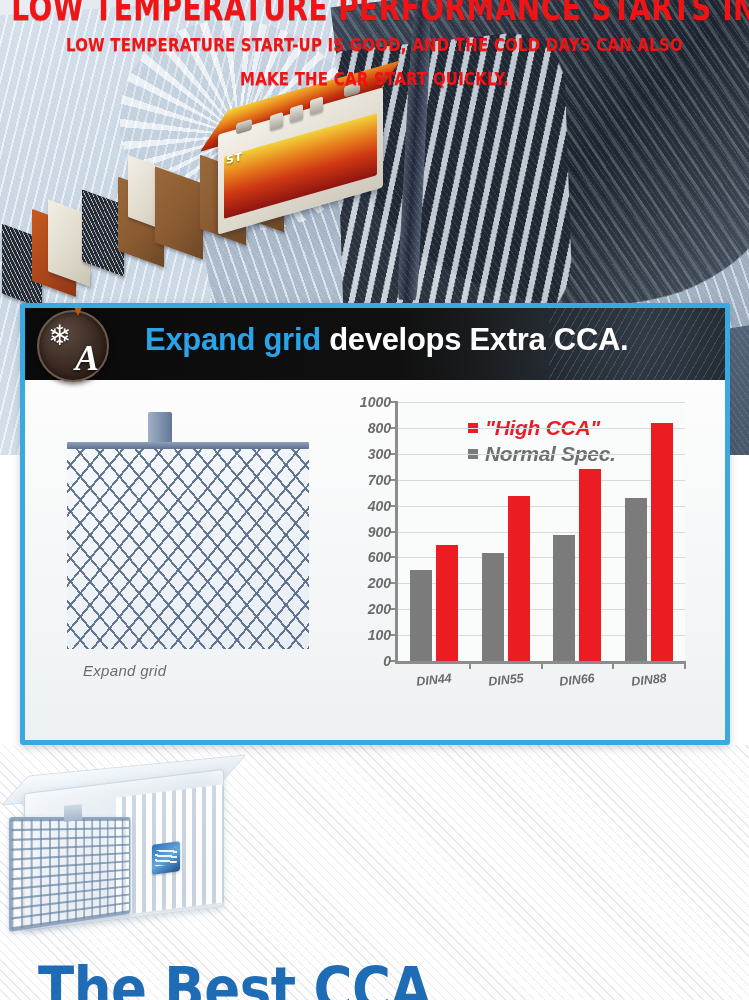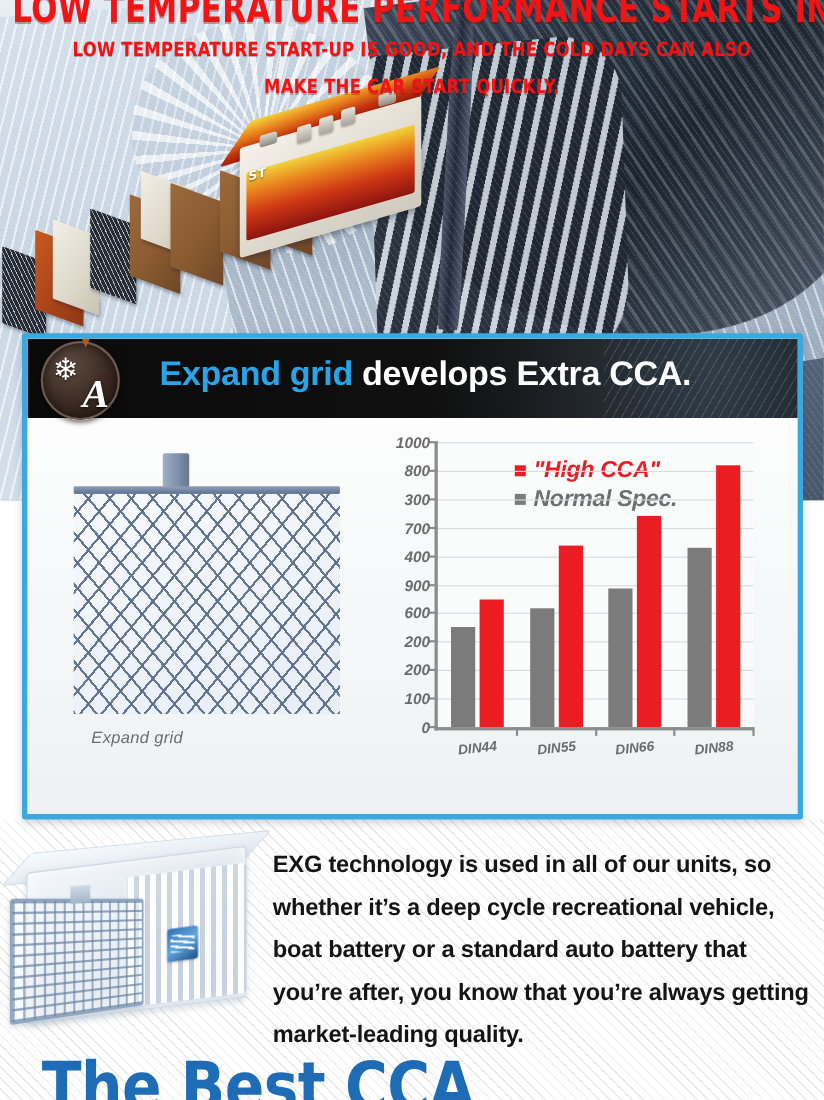--- a/index.html
+++ b/index.html
@@ -543,18 +543,17 @@
   <section class="lower">
     <div class="lower-battery">
       <div class="lb-top"></div>
       <div class="lb-body"></div>
       <div class="lb-ribs"></div>
       <div class="lb-grid"></div>
       <div class="lb-grid-tab"></div>
       <div class="lb-logo"></div>
     </div>
 
-    <p class="body-copy">EXG technology is used in all of our units, so whether it’s a deep cycle recreational vehicle, boat battery or a standard auto battery that you’re after, you know that you’re always getting market-leading quality.</p>
   </section>
 
   <div class="best-cca">The Best CCA</div>
 
 </div>
 
 </body></html>

